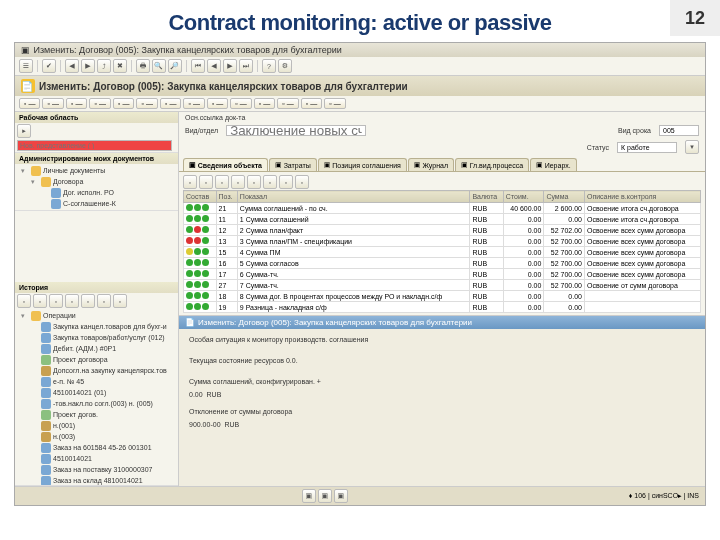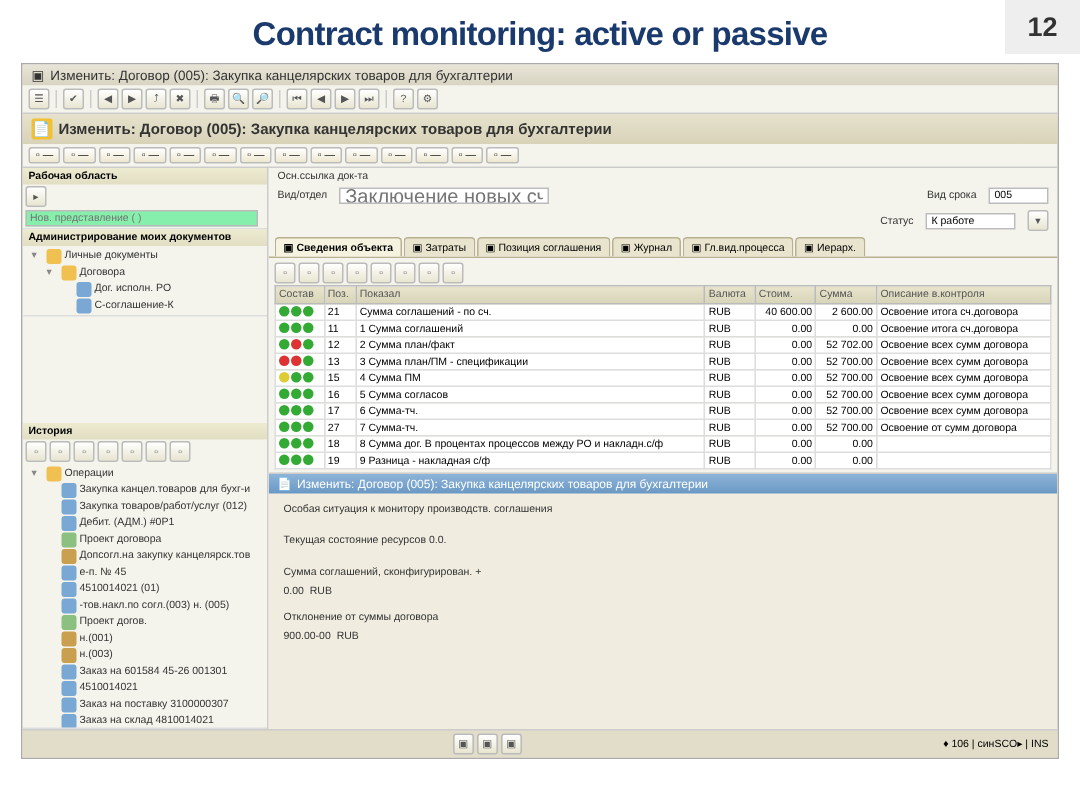--- a/index.html
+++ b/index.html
@@ -11,21 +11,21 @@
   .toolbar-main { background: #f5f4ec; padding: 2px 4px; display: flex; gap: 2px; align-items: center; border-bottom: 1px solid #ccc; }
   .tb-btn { width: 14px; height: 14px; border: 1px solid #bbb; background: linear-gradient(#fff,#e8e5d0); border-radius: 2px; display: inline-flex; align-items: center; justify-content: center; font-size: 7px; color: #555; cursor: pointer; }
   .tb-sep { width: 1px; height: 12px; background: #ccc; margin: 0 2px; }
   .header-bar { background: linear-gradient(#e6e2cd,#d8d2b8); padding: 3px 6px; font-weight: bold; font-size: 10px; color: #333; display: flex; align-items: center; gap: 4px; }
   .header-icon { width: 14px; height: 14px; background: #f5c030; border-radius: 2px; display: inline-flex; align-items: center; justify-content: center; }
   .toolbar2 { padding: 2px 4px; display: flex; gap: 2px; flex-wrap: wrap; border-bottom: 1px solid #ccc; }
   .pill { border: 1px solid #bbb; background: linear-gradient(#fff,#eee8d0); border-radius: 2px; padding: 1px 4px; font-size: 7px; display: inline-flex; align-items: center; gap: 2px; cursor: pointer; }
   .main-area { flex: 1; display: flex; overflow: hidden; }
   .sidebar { width: 164px; background: #f5f4ec; border-right: 1px solid #ccc; display: flex; flex-direction: column; overflow: hidden; font-size: 7px; }
   .sb-section { border-bottom: 1px solid #ddd; }
-  .sb-input { width: 95%; margin: 1px 2px; border: 1px solid #bbb; background: #86efac; height: 11px; padding: 0 2px; font-size: 7px; }
+  .sb-input { width: 95%; margin: 1px 2px; border: 1px solid #bbb; background: #ef4444; height: 11px; padding: 0 2px; font-size: 7px; }
   .sb-head { background: linear-gradient(#eceacf,#e2dec4); padding: 2px 4px; font-weight: bold; display: flex; align-items: center; gap: 2px; }
   .tree { padding: 1px 2px; line-height: 11px; color: #333; overflow: hidden; }
   .tree-item { display: flex; align-items: center; gap: 2px; padding: 0 0 0 4px; white-space: nowrap; cursor: pointer; }
   .tree-item.l2 { padding-left: 14px; }
   .tree-item.l3 { padding-left: 24px; }
   .tree-toggle { width: 8px; display: inline-block; color: #888; }
   .ticon { width: 10px; height: 10px; border-radius: 2px; display: inline-block; flex-shrink: 0; }
   .ic-folder { background: #f0c050; }
   .ic-doc { background: #7aa8d4; }
   .ic-doc2 { background: #8bc080; }

